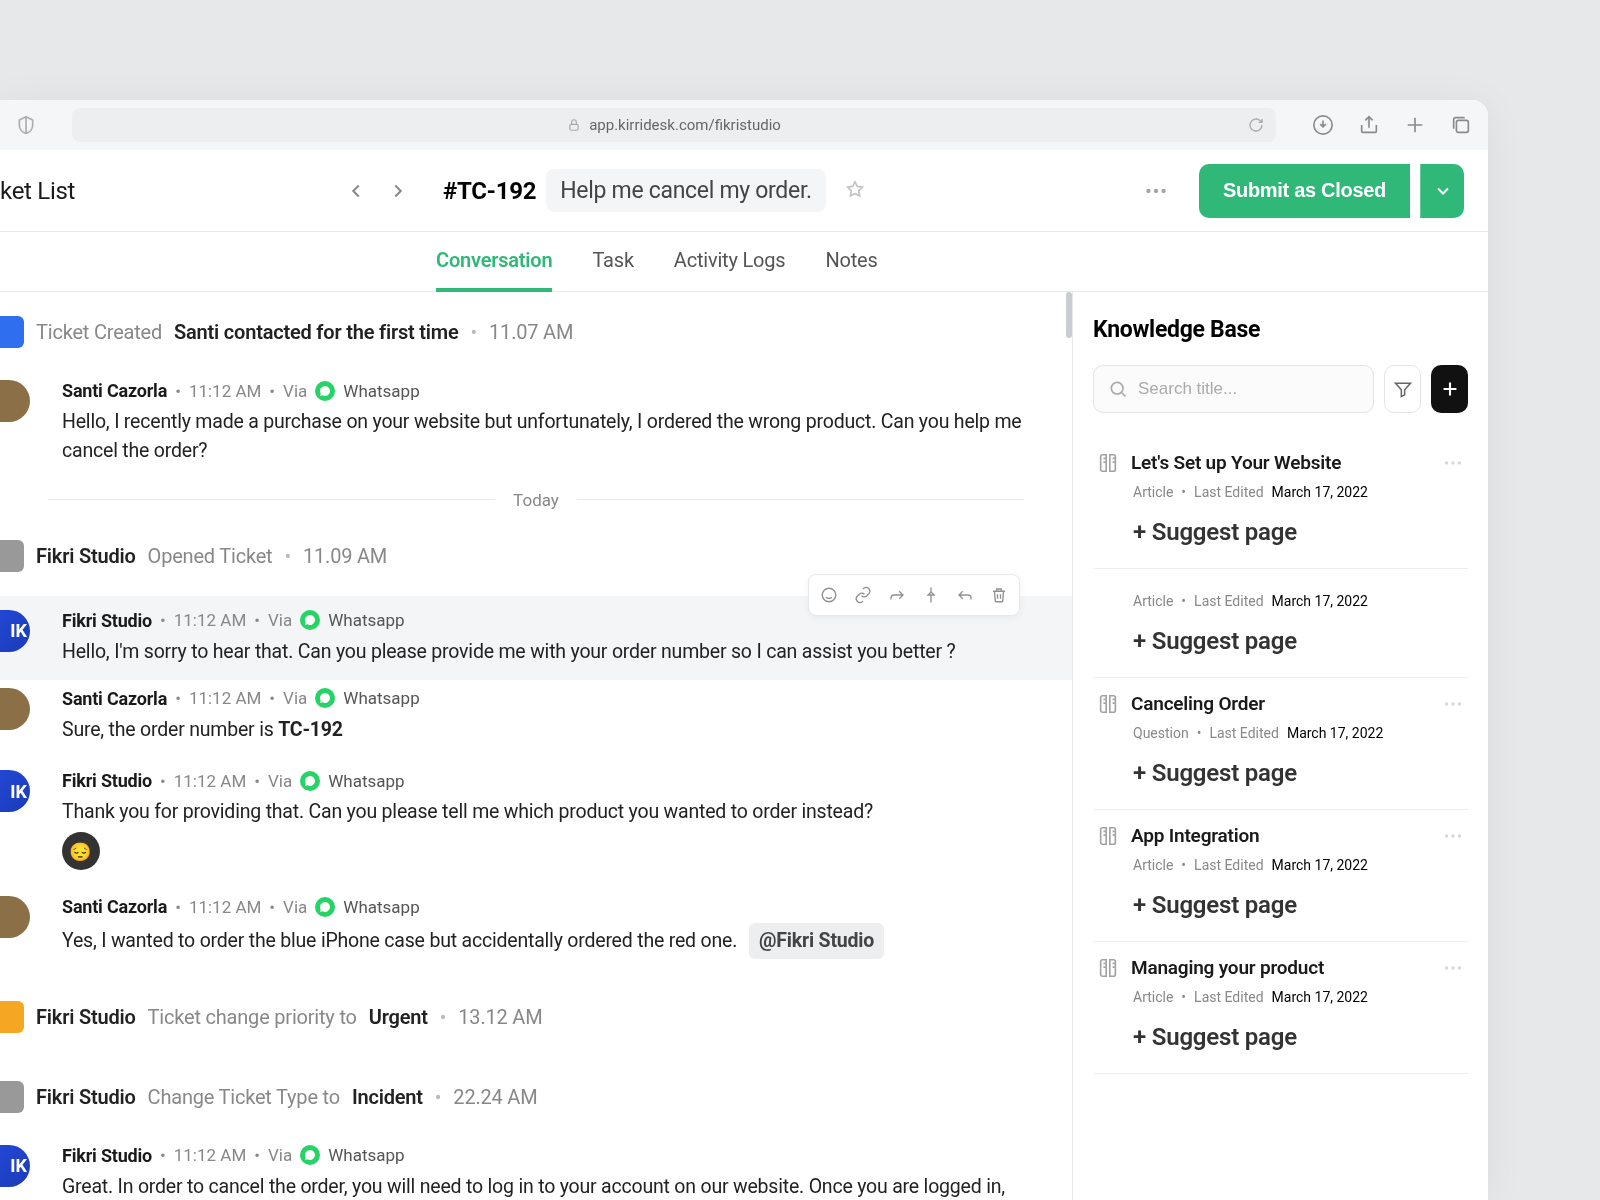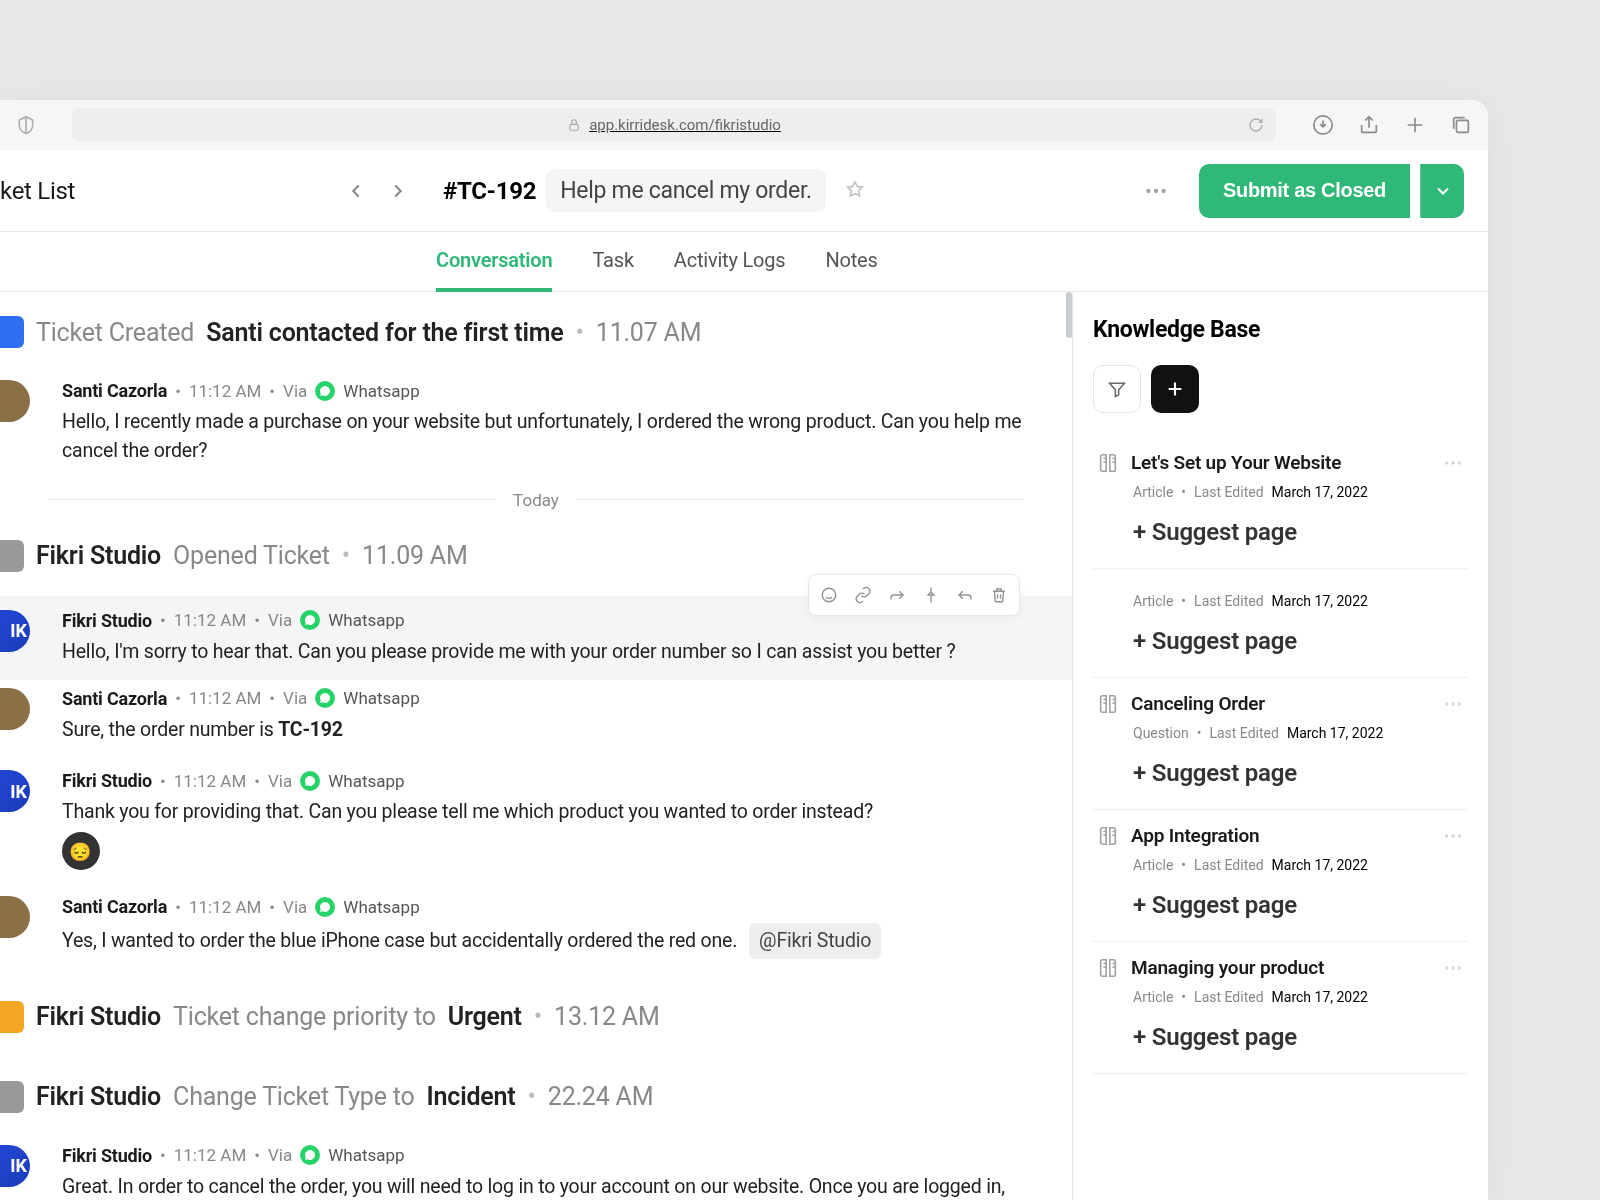--- a/index.html
+++ b/index.html
@@ -22,21 +22,20 @@
   overflow: hidden;
   box-shadow: 0 4px 40px rgba(0,0,0,0.06);
 }
 .browser-top {
   height: 50px;
   background: #f5f6f7;
   display: flex;
   align-items: center;
   padding: 0 16px;
   gap: 12px;
-  text-decoration: underline;
 }
 .shield-icon { opacity: 0.5; }
 .url-bar {
   flex: 1;
   margin: 0 24px;
   height: 34px;
   background: #eceef0;
   border-radius: 8px;
   display: flex;
   align-items: center;
@@ -147,21 +146,21 @@
   height: 46px;
   background: #c9ccd0;
   border-radius: 3px;
 }
 
 .system-line {
   display: flex;
   align-items: center;
   gap: 12px;
   padding: 24px 24px 24px 0;
-  font-size: 25px;
+  font-size: 20px;
   letter-spacing: -0.2px;
 }
 .sys-badge {
   width: 24px; height: 32px;
   background: #2f6fef;
   border-radius: 0 6px 6px 0;
   flex-shrink: 0;
 }
 .sys-badge.org { background: #f5a623; }
 .sys-badge.gray { background: #999; }
@@ -205,21 +204,21 @@
 .msg-meta { color: #888; font-size: 17px; display: flex; align-items: center; gap: 8px; }
 .wa-icon { width: 20px; height: 20px; background: #25d366; border-radius: 50%; display: flex; align-items: center; justify-content: center; }
 .wa-label { color: #555; }
 .msg-text { font-size: 19.5px; color: #222; line-height: 1.5; letter-spacing: -0.2px; }
 .msg-text .strong { font-weight: 700; }
 .mention {
   display: inline-block;
   background: #eceef0;
   border-radius: 6px;
   padding: 3px 10px;
-  font-weight: 400;
+  font-weight: 700;
   color: #444;
   margin-left: 12px;
 }
 .reaction {
   display: inline-flex;
   width: 38px; height: 38px;
   background: #333;
   border-radius: 50%;
   align-items: center;
   justify-content: center;
@@ -592,20 +591,27 @@
           <div class="msg-text">Great. In order to cancel the order, you will need to log in to your account on our website. Once you are logged in, go to your order history and select the order with the red iPhone case. From there, you should see an option to cancel the item.</div>
         </div>
       </div>
 
     </div>
 
     <div class="sidebar">
       <div class="kb-title">Knowledge Base</div>
 
       <div class="search-row">
+        <div class="search-box">
+          <svg width="20" height="20" viewBox="0 0 24 24" fill="none" stroke="#aaa" stroke-width="2">
+              <circle cx="11" cy="11" r="7"></circle>
+              <path d="m21 21-4.3-4.3"></path>
+            </svg>
+          <input placeholder="Search title..." style="">
+        </div>
         <div class="filter-btn">
           <svg width="20" height="20" viewBox="0 0 24 24" fill="none" stroke="#666" stroke-width="1.8">
               <path d="M3 5h18l-7 8v6l-4 2v-8z"></path>
             </svg>
         </div>
         <div class="add-btn">
           <svg width="22" height="22" viewBox="0 0 24 24" fill="none" stroke="#fff" stroke-width="2.3">
               <path d="M12 5v14M5 12h14"></path>
             </svg>
         </div>

